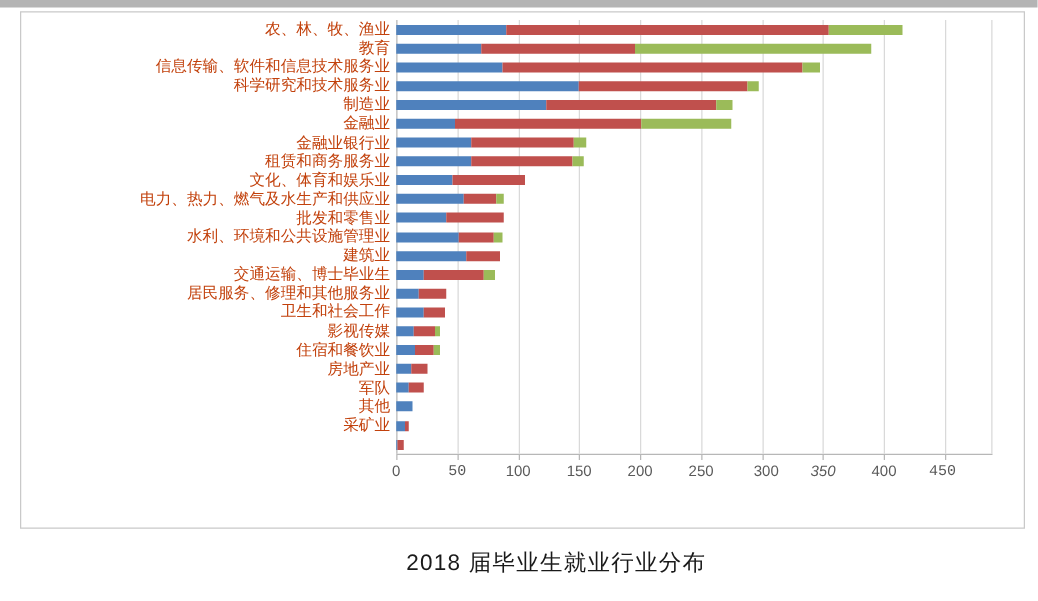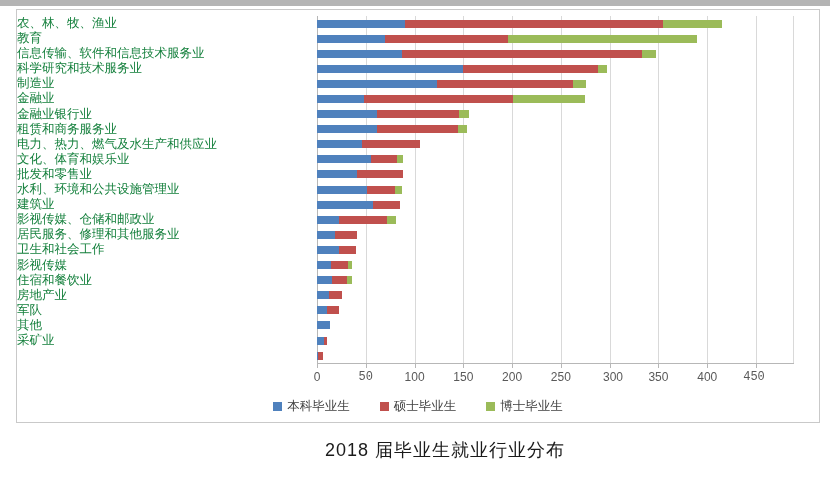--- a/index.html
+++ b/index.html
@@ -21,22 +21,22 @@
     border: 1px solid #c9c9c9;
     box-sizing: border-box;
   }
   .chart-body { display: flex; margin-top: 6px; }
   .labels-col {
     width: 300px;
     display: flex; flex-direction: column;
   }
   .cat-label {
     height: 15.1px; line-height: 15.1px;
-    font-size: 12.5px; color: #15803d;
-    padding-right: 5px;
+    font-size: 12.5px; color: #c2410c;
+    text-align: right; padding-right: 5px;
     white-space: nowrap; overflow: visible;
   }
   .plot-col {
     position: relative;
     width: 477px;
     height: 347.3px;
     border-bottom: 1px solid #b7b7b7;
   }
   .gridline {
     position: absolute; top: 0; bottom: 0;
@@ -90,26 +90,26 @@
   <div class="chart-body">
     <div class="labels-col">
         <div class="cat-label">农、林、牧、渔业</div>
         <div class="cat-label">教育</div>
         <div class="cat-label">信息传输、软件和信息技术服务业</div>
         <div class="cat-label">科学研究和技术服务业</div>
         <div class="cat-label">制造业</div>
         <div class="cat-label">金融业</div>
         <div class="cat-label">金融业银行业</div>
         <div class="cat-label">租赁和商务服务业</div>
+        <div class="cat-label">文化、体育和娱乐业</div>
         <div class="cat-label">电力、热力、燃气及水生产和供应业</div>
-        <div class="cat-label">文化、体育和娱乐业</div>
         <div class="cat-label">批发和零售业</div>
         <div class="cat-label">水利、环境和公共设施管理业</div>
         <div class="cat-label">建筑业</div>
-        <div class="cat-label">影视传媒、仓储和邮政业</div>
+        <div class="cat-label">交通运输、博士毕业生</div>
         <div class="cat-label">居民服务、修理和其他服务业</div>
         <div class="cat-label">卫生和社会工作</div>
         <div class="cat-label">影视传媒</div>
         <div class="cat-label">住宿和餐饮业</div>
         <div class="cat-label">房地产业</div>
         <div class="cat-label">军队</div>
         <div class="cat-label">其他</div>
         <div class="cat-label">采矿业</div>
       </div>
     <div class="plot-col">
@@ -239,35 +239,21 @@
       <div class="tick-label" style="left: 97.5556px;">100</div>
       <div class="tick-mark" style="left: 146.333px;"></div>
       <div class="tick-label" style="left: 146.333px; text-align: center;">150</div>
       <div class="tick-mark" style="left: 195.111px;"></div>
       <div class="tick-label" style="left: 195.111px;">200</div>
       <div class="tick-mark" style="left: 243.889px;"></div>
       <div class="tick-label" style="left: 243.889px;">250</div>
       <div class="tick-mark" style="left: 292.667px;"></div>
       <div class="tick-label" style="left: 296px;">300</div>
       <div class="tick-mark" style="left: 341.444px;"></div>
-      <div class="tick-label" style="left: 341.444px;">350</div>
+      <div class="tick-label" style="left: 341.444px; font-style: italic;">350</div>
       <div class="tick-mark" style="left: 390.222px;"></div>
       <div class="tick-label" style="left: 390.222px;">400</div>
       <div class="tick-mark" style="left: 439px;"></div>
       <div class="tick-label" style="left: 437px; font-family: Liberation Mono, monospace;">450</div>
     </div>
-  <div class="legend-row">
-      <div class="legend-item">
-        <span class="legend-swatch" style="background: rgb(79, 129, 189);"></span>
-        <span>本科毕业生</span>
-      </div>
-      <div class="legend-item">
-        <span class="legend-swatch" style="background: rgb(192, 80, 77);"></span>
-        <span>硕士毕业生</span>
-      </div>
-      <div class="legend-item">
-        <span class="legend-swatch" style="background: rgb(155, 187, 89);"></span>
-        <span>博士毕业生</span>
-      </div>
-    </div>
 </div>
 
 <div class="chart-title">2018 届毕业生就业行业分布</div>
 
 </body></html>

